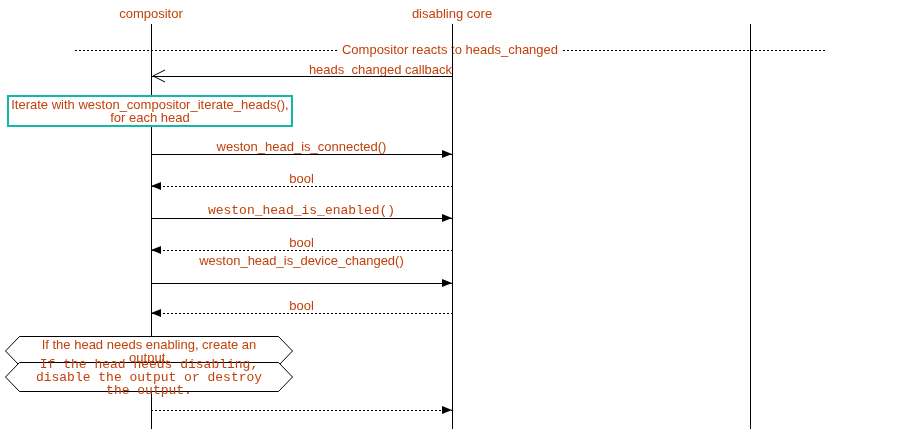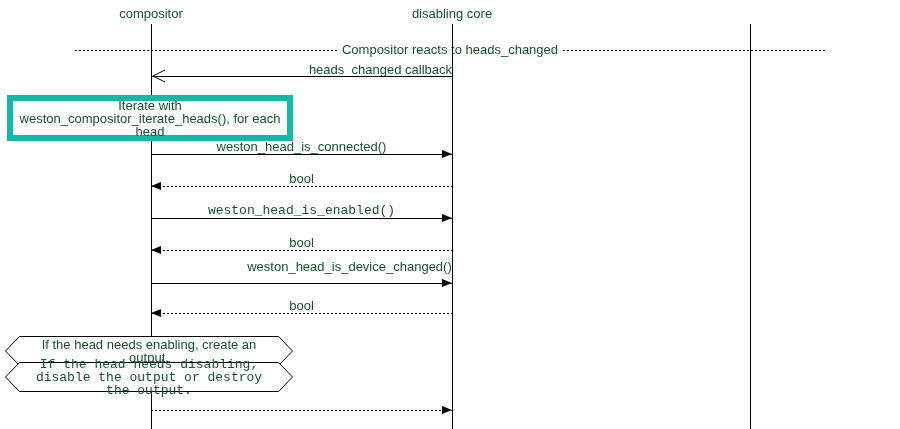--- a/index.html
+++ b/index.html
@@ -3,21 +3,21 @@
 <meta charset="utf-8">
 <style>
   html, body { margin: 0; padding: 0; background: #ffffff; }
   #diagram {
     position: relative;
     width: 900px;
     height: 429px;
     background: #ffffff;
     font-family: "Liberation Sans", sans-serif;
     font-size: 13px;
-    color: #14532d;
+    color: #c2410c;
     overflow: hidden;
   }
   .actor-label {
     position: absolute;
     width: 200px;
     text-align: center;
     top: 6px;
     z-index: 2;
     white-space: nowrap;
   }
@@ -73,22 +73,22 @@
     width: 0; height: 0;
     border-top: 4px solid transparent;
     border-bottom: 4px solid transparent;
     border-right: 10px solid #000000;
     z-index: 5;
   }
   .open-arrow { position: absolute; z-index: 5; }
   .rect-note {
     position: absolute;
     left: 7px; top: 95px;
-    width: 286px; height: 46px;
-    border: 6px solid #14b8a6;
+    width: 286px; height: 32px;
+    border: 2px solid #14b8a6;
     background: #ffffff;
     box-sizing: border-box;
     display: flex;
     align-items: center;
     justify-content: center;
     text-align: center;
     line-height: 13px;
     z-index: 4;
   }
   .hex-note {
@@ -151,21 +151,21 @@
     <div class="arr-right" style="left:442px; top:214px;"></div>
   </div>
 
   <div>
     <div class="msg-label" style="top:236px;">bool</div>
     <div class="dotted-h msg-line" style="left:151px; top:250px; width:301px;"></div>
     <div class="arr-left" style="left:151px; top:246px;"></div>
   </div>
 
   <div>
-    <div class="msg-label" style="top:260px;padding-left:48px;">weston_head_is_device_changed()</div>
+    <div class="msg-label" style="top:254px;">weston_head_is_device_changed()</div>
     <div class="solid-h msg-line" style="left:151px; top:283px; width:301px;"></div>
     <div class="arr-right" style="left:442px; top:279px;"></div>
   </div>
 
   <div>
     <div class="msg-label" style="top:299px;">bool</div>
     <div class="dotted-h msg-line" style="left:151px; top:313px; width:301px;"></div>
     <div class="arr-left" style="left:151px; top:309px;"></div>
   </div>
 

